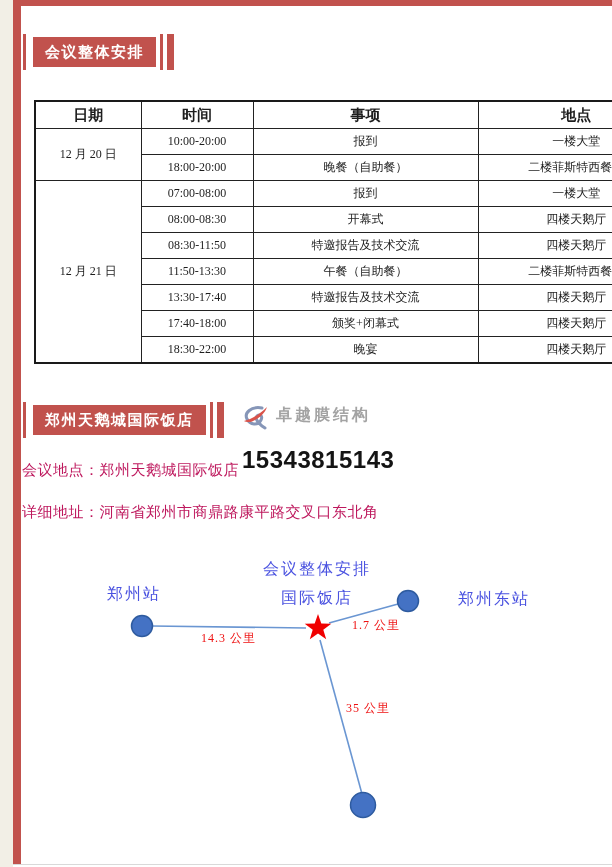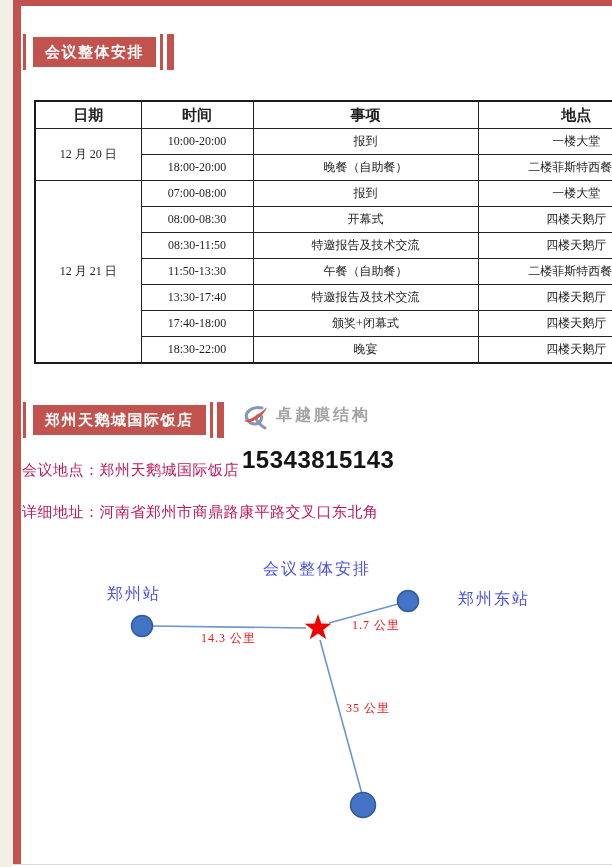--- a/index.html
+++ b/index.html
@@ -180,18 +180,19 @@
     <line x1="329" y1="83" x2="398" y2="64" stroke="#6a96d2" stroke-width="1.6"></line>
     <line x1="320" y1="100" x2="362" y2="254" stroke="#6a96d2" stroke-width="1.6"></line>
     <circle cx="142" cy="86" r="10.5" fill="#4472c4" stroke="#2e5b9f" stroke-width="1.5"></circle>
     <circle cx="408" cy="61" r="10.5" fill="#4472c4" stroke="#2e5b9f" stroke-width="1.5"></circle>
     <circle cx="363" cy="265" r="12.5" fill="#4472c4" stroke="#2e5b9f" stroke-width="1.5"></circle>
     <polygon fill="#f00000" points="318,74 321.3,83.5 331.3,83.7 323.3,89.7 326.2,99.3 318,93.6 309.8,99.3 312.7,89.7 304.7,83.7 314.7,83.5"></polygon>
   </svg>
   <div class="map-label" style="left:107px;top:34px;margin-top:10px;">郑州站</div>
   <div class="map-label block" style="left:258px;top:14px;width:118px;">
     <div>会议整体安排</div>
+    <div>国际饭店</div>
   </div>
   <div class="map-label" style="left:431px;top:49px;margin-left:27px;">郑州东站</div>
   <div class="dist-label" style="left:201px;top:90px;">14.3 公里</div>
   <div class="dist-label" style="left:352px;top:77px;">1.7 公里</div>
   <div class="dist-label" style="left:346px;top:160px;">35 公里</div>
 </div>
 
 </body></html>

